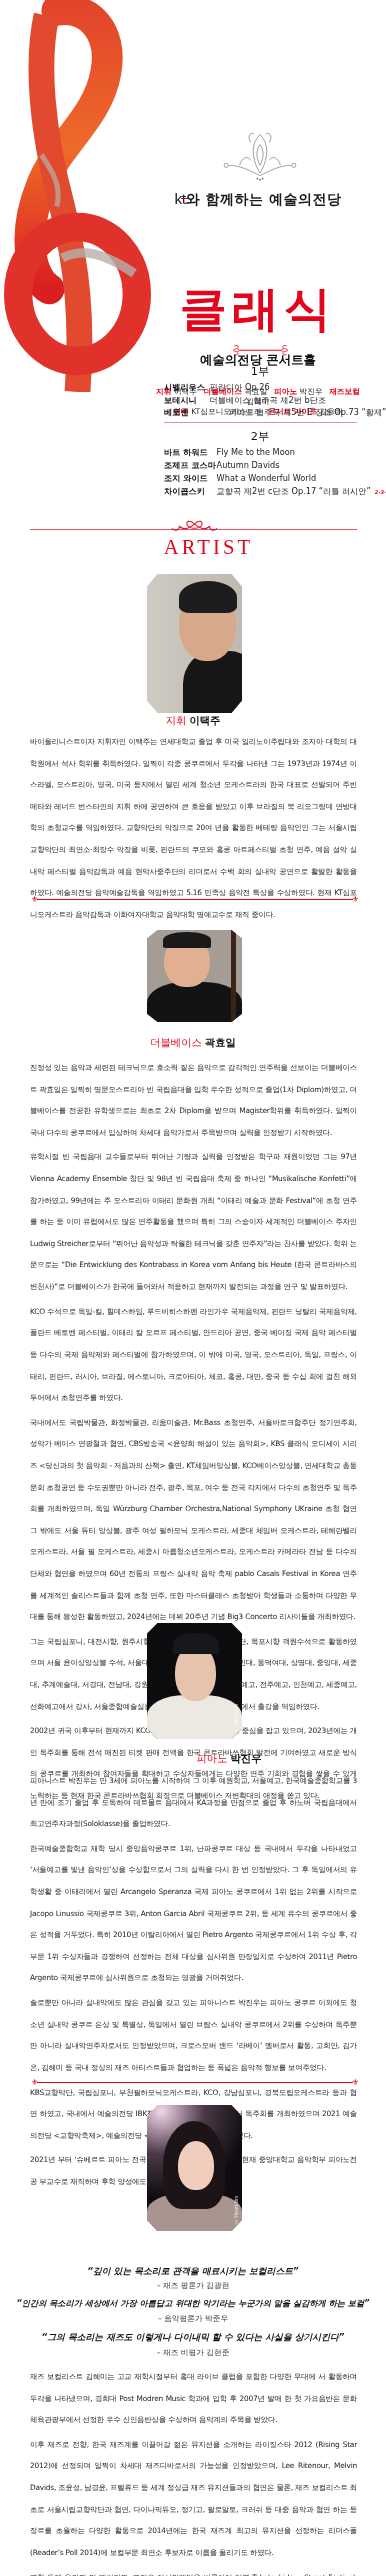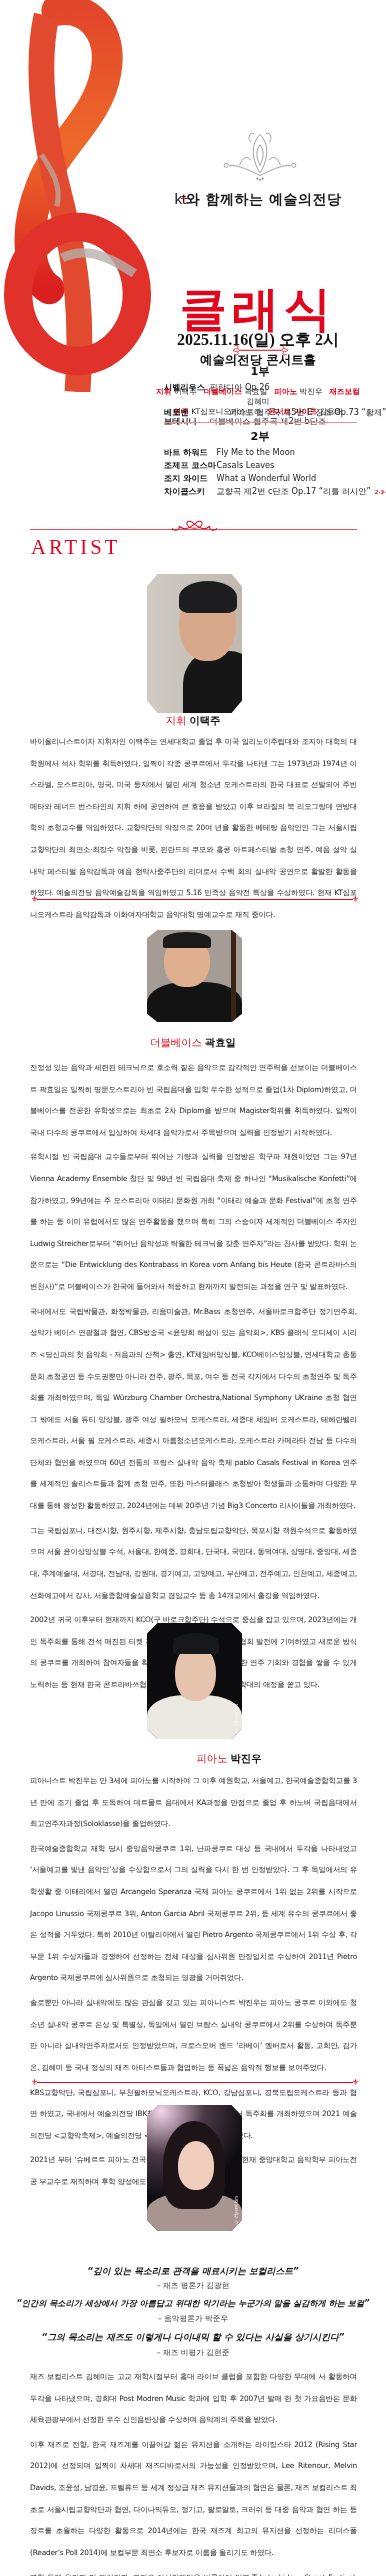--- a/index.html
+++ b/index.html
@@ -20,32 +20,32 @@
   .title1 { top: 222px; font-size: 47px; letter-spacing: 3.1px; }
   .title2 { top: 278px; font-size: 47px; letter-spacing: 5.2px; }
   .date { position: absolute; left: 155px; top: 330px; width: 206px; text-align: center;
     font-family: "Liberation Serif", serif; font-size: 16px; font-weight: bold; color: #111; }
   .venue { position: absolute; left: 155px; top: 352px; width: 206px; text-align: center;
     font-size: 12.4px; font-weight: bold; color: #111; }
   .credits { position: absolute; left: 155px; width: 206px; text-align: center; font-size: 7.7px; color: #222; }
   .credits .r { color: #e3051b; font-weight: bold; }
   .credits .sep { display:inline-block; width: 4.1px; }
   .cr1 { top: 387px; } .cr2 { top: 407px; }
-  .part-title { position: absolute; width: 52px; text-align: center; font-size: 11.3px; font-weight: bold; color: #111; }
+  .part-title { position: absolute; width: 52px; text-align: center; font-size: 11.3px; font-weight: normal; color: #111; }
   .prog-row { position: absolute; left: 164px; font-size: 8.2px; color: #222; white-space: nowrap; }
   .prog-row .composer { display: inline-block; font-weight: bold; color: #111; }
   .prog-row .work { display: inline-block; }
   .prog-row .note { color: #e3051b; font-style: italic; font-size: 5.2px; font-weight: bold; margin-left: 1.5px; }
   .prog-row sup { font-size: 4.6px; }
   .prog-divider { position: absolute; left: 164px; width: 193px; height: 0.5px; background: #f08a98; }
 
   
   .bow-line { position: absolute; left: 30px; width: 327px; height: 1px; background: #e8505f; }
   .bow { position: absolute; width: 49px; height: 17.5px; }
-  .artist-title { position: absolute; left: 0; width: 386px; top: 536px;
+  .artist-title { position: absolute; left: 0; width: 386px; text-align: center; top: 536px;
     font-family: "Liberation Serif", serif; font-size: 20.6px; color: #e3051b; letter-spacing: 3.1px; font-weight: normal; padding-left: 31px; }
 
   
   .photo { position: absolute; overflow: hidden;
     clip-path: polygon(11% 0, 89% 0, 100% 9%, 100% 91%, 89% 100%, 11% 100%, 0 91%, 0 9%); }
   .photo .bg { position: absolute; inset: 0; }
   .photo .head { position: absolute; border-radius: 50% 50% 45% 45%; }
   .photo .body { position: absolute; border-radius: 40% 40% 0 0; }
   .photo .credit { position: absolute; right: 3.1px; bottom: 7.2px; writing-mode: vertical-rl; transform: rotate(180deg);
     font-size: 4.6px; color: rgba(255,255,255,0.8); font-family: "Liberation Sans", sans-serif; }
@@ -100,21 +100,20 @@
           <circle cx="75" cy="106" r="2"></circle>
           <circle cx="80" cy="108" r="2"></circle>
           <circle cx="85" cy="106" r="2"></circle>
         </g>
     </svg>
 
     <div class="kt-line">
       <span class="kt">kt</span><span>와 함께하는 예술의전당</span>
     </div>
     <div class="title2">클래식</div>
-    <div class="date">2025.11.16(일) 오후 2시</div>
     <div class="venue">예술의전당 콘서트홀</div>
 
     <div class="credits cr1">
       <span class="r">지휘</span>
       <span>이택주</span><span class="sep"></span>
       <span class="r">더블베이스</span>
       <span>곽효일</span><span class="sep"></span>
       <span class="r">피아노</span>
       <span>박진우</span><span class="sep"></span>
       <span class="r">재즈보컬</span>
@@ -135,38 +134,38 @@
       <path d="M106 6 C100 2 96 8 100 10 M106 22 C100 26 96 20 100 18 M108 14 C104 10 98 10 96 14 C98 18 104 18 108 14"></path>
     </g>
   </svg>
 
   <div class="part-title" style="left:234px;top:364px;">1부</div>
   <div class="prog-row" style="top:382px;">
     <span class="composer" style="width:43px;">시벨리우스</span>
     <span class="work">핀란디아 Op.26</span>
   </div>
   <div class="prog-row" style="top:395px;">
-    <span class="composer" style="width:43px;margin-top:21px;">보테시니</span>
+    <span class="composer" style="width:43px;">보테시니</span>
     <span class="work">더블베이스 협주곡 제2번 b단조</span>
   </div>
   <div class="prog-row" style="top:407px;">
     <span class="composer" style="width:62px;">베토벤</span>
     <span class="work"><span>피아노 협주곡 제5번 E</span><sup>b</sup><span>장조 Op.73 “황제”</span></span>
     <span class="note">2,3악장</span>
   </div>
   <div class="prog-divider" style="top:422px;"></div>
 
   <div class="part-title" style="left:234px;top:429px;">2부</div>
   <div class="prog-row" style="top:447px;">
     <span class="composer" style="width:50px;">바트 하워드</span>
     <span class="work">Fly Me to the Moon</span>
   </div>
   <div class="prog-row" style="top:460px;">
     <span class="composer" style="width:50px;">조제프 코스마</span>
-    <span class="work">Casals Leaves</span>
+    <span class="work">Autumn Davids</span>
   </div>
   <div class="prog-row" style="top:473px;">
     <span class="composer" style="width:50px;">조지 와이드</span>
     <span class="work">What a Wonderful World</span>
   </div>
   <div class="prog-row" style="top:486px;">
     <span class="composer" style="width:50px;">차이콥스키</span>
     <span class="work">교향곡 제2번 c단조 Op.17 “리틀 러시안”</span>
     <span class="note">2·3·4악장</span>
   </div>
@@ -204,20 +203,21 @@
     <div class="head" style="left:16.5px;top:5.2px;width:46px;height:52px;background:#e0b090;"></div>
     <div style="position:absolute;left:15.5px;top:2.1px;width:48px;height:15.5px;background:#1a1a1a;border-radius:50% 50% 10% 10%;"></div>
     <div style="position:absolute;left:84px;top:0;width:5.2px;height:92px;background:#3a2418;"></div>
   </div>
   <div class="artist-name" style="top:1036px;">
     <span class="role">더블베이스</span><span>곽효일</span>
   </div>
   <div class="bio" style="top:1057px;">
     <p>진정성 있는 음악과 세련된 테크닉으로 호소력 짙은 음악으로 감각적인 연주력을 선보이는 더블베이스트 곽효일은 일찍히 명문오스트리아 빈 국립음대을 입학 우수한 성적으로 졸업(1차 Diplom)하였고, 더블베이스를 전공한 유학생으로는 최초로 2차 Diplom을 받으며 Magister학위를 취득하였다. 일찍이 국내 다수의 콩쿠르에서 입상하여 차세대 음악가로서 주목받으며 실력을 인정받기 시작하였다.</p>
     <p>유학시절 빈 국립음대 교수들로부터 뛰어난 기량과 실력을 인정받은 학구파 재원이었던 그는 97년 Vienna Academy Ensemble 창단 및 98년 빈 국립음대 축제 중 하나인 “Musikalische Konfetti”에 참가하였고, 99년에는 주 오스트리아 이태리 문화원 개최 “이태리 예술과 문화 Festival”에 초청 연주를 하는 등 이미 유럽에서도 많은 연주활동을 했으며 특히 그의 스승이자 세계적인 더블베이스 주자인 Ludwig Streicher로부터 “뛰어난 음악성과 탁월한 테크닉을 갖춘 연주자”라는 찬사를 받았다. 학위 논문으로는 “Die Entwicklung des Kontrabass in Korea vom Anfang bis Heute (한국 콘트라바스의 변천사)”로 더블베이스가 한국에 들어와서 적응하고 현재까지 발전되는 과정을 연구 및 발표하였다.</p>
+    <p>KCO 수석으로 독일-킬, 힐데스하임, 루드비히스하펜 라인가우 국제음악제, 핀란드 낭탈리 국제음악제, 폴란드 베토벤 페스티벌, 이태리 칼 오르프 페스티벌, 안드리아 공연, 중국 베이징 국제 음악 페스티벌 등 다수의 국제 음악제와 페스티벌에 참가하였으며, 이 밖에 미국, 영국, 오스트리아, 독일, 프랑스, 이태리, 핀란드, 러시아, 브라질, 에스토니아, 크로아티아, 체코, 홍콩, 대만, 중국 등 수십 회에 걸친 해외 투어에서 초청연주를 하였다.</p>
     <p>국내에서도 국립박물관, 화정박물관, 리움미술관, Mr.Bass 초청연주, 서울바로크합주단 정기연주회, 성악가 베이스 연광철과 협연, CBS방송국 &lt;윤양희 해설이 있는 음악회&gt;, KBS 클래식 오디세이 시리즈 &lt;당신과의 첫 음악회 - 저음과의 산책&gt; 출연, KT체임버앙상블, KCO베이스앙상블, 연세대학교 총동문회 초청공연 등 수도권뿐만 아니라 전주, 광주, 목포, 여수 등 전국 각지에서 다수의 초청연주 및 독주회를 개최하였으며, 독일 Würzburg Chamber Orchestra,National Symphony UKraine 초청 협연 그 밖에도 서울 튜티 앙상블, 광주 여성 필하모닉 오케스트라, 세종대 체임버 오케스트라, 테헤란벨리 오케스트라, 서울 필 오케스트라, 세종시 아름청소년오케스트라, 오케스트라 카메라타 전남 등 다수의 단체와 협연을 하였으며 60년 전통의 프랑스 실내악 음악 축제 pablo Casals Festival in Korea 연주를 세계적인 솔리스트들과 함께 초청 연주, 또한 마스터클래스 초청받아 학생들과 소통하며 다양한 무대를 통해 왕성한 활동하였고, 2024년에는 데뷔 20주년 기념 Big3 Concerto 리사이틀을 개최하였다.</p>
     <p>그는 국립심포니, 대전시향, 원주시향, 제주시향, 충남도립교향악단, 목포시향 객원수석으로 활동하였으며 서울 윤이상앙상블 수석, 서울대, 한예종, 경희대, 단국대, 국민대, 동덕여대, 상명대, 중앙대, 세종대, 추계예술대, 서경대, 전남대, 강원대, 경기예고, 고양예고, 부산예고, 전주예고, 인천예고, 세종예고, 선화예고에서 강사, 서울종합예술실용학교 겸임교수 등 총 14개교에서 출강을 역임하였다.</p>
     <p>2002년 귀국 이후부터 현재까지 KCO(구 바로크합주단) 수석으로 중심을 잡고 있으며, 2023년에는 개인 독주회를 통해 전석 매진된 티켓 판매 전액을 한국 콘트라바쓰협회 발전에 기여하였고 새로운 방식의 콩쿠르를 개최하여 참여자들을 확대하고 수상자들에게는 다양한 연주 기회와 경험을 쌓을 수 있게 노력하는 등 현재 한국 콘트라바쓰협회 회장으로 더블베이스 저변확대의 애정을 쏟고 있다.</p>
   </div>
 
   <div class="photo" style="left:147px;top:1623px;width:95px;height:116px;">
     <div class="bg" style="background:#0c0c0e;"></div>
     <div class="body" style="left:0;top:72px;width:95px;height:52px;background:#ece8e2;"></div>
     <div class="head" style="left:28px;top:20.6px;width:41px;height:57px;background:#e5c3ad;"></div>
     <div style="position:absolute;left:26px;top:10.3px;width:46px;height:20.6px;background:#16181c;border-radius:50% 50% 10% 10%;"></div>

